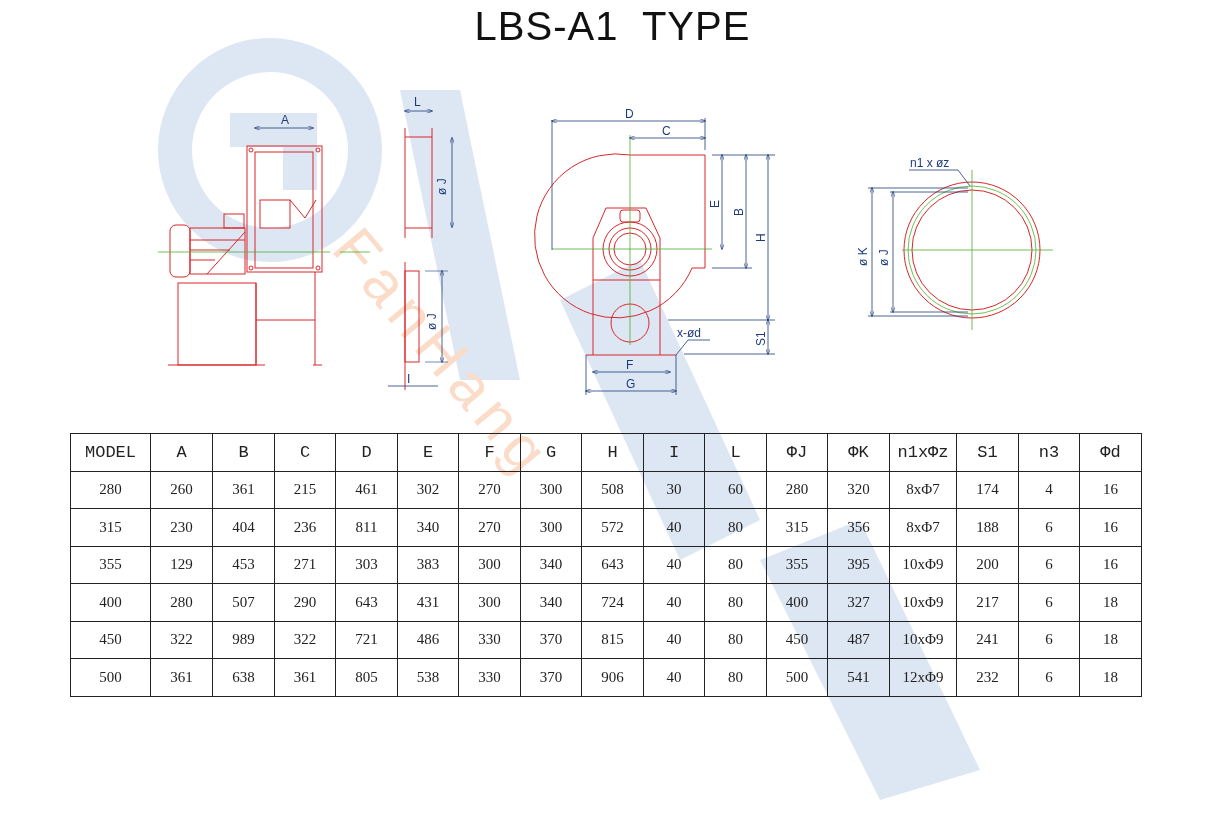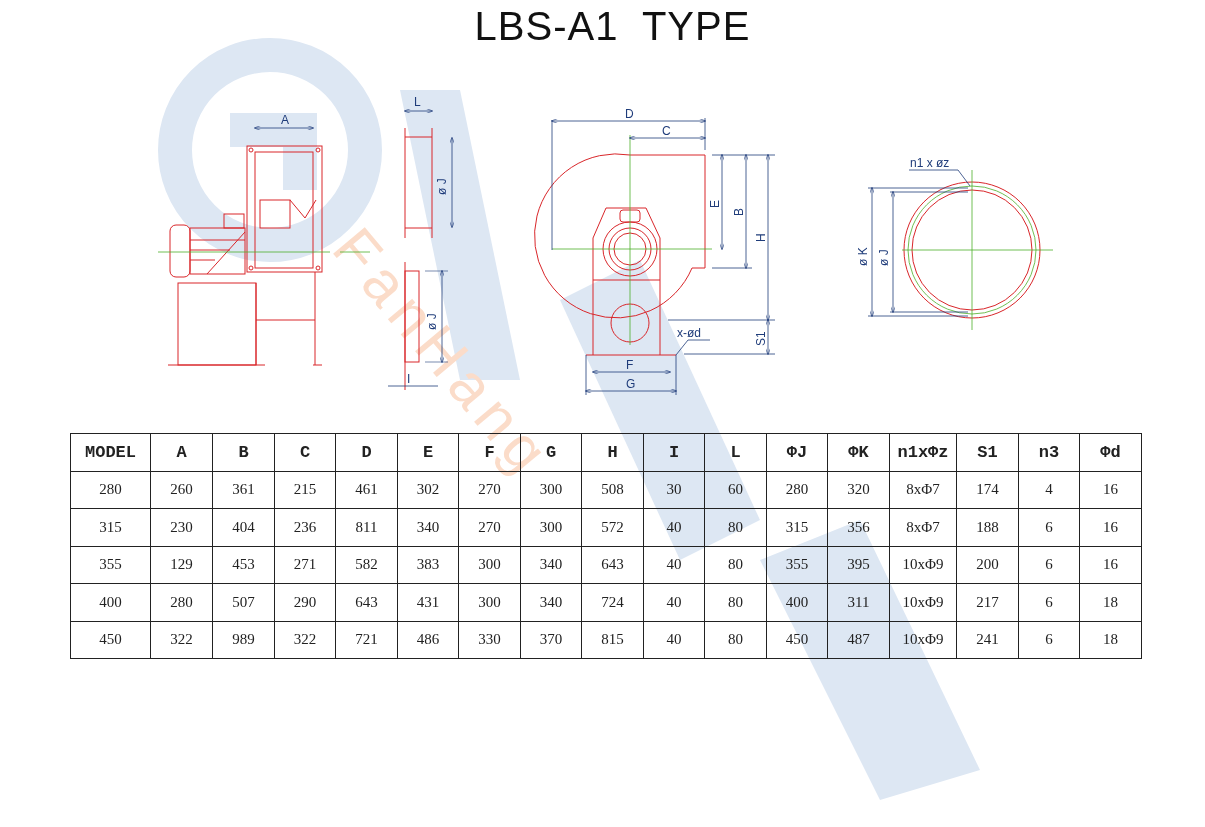--- a/index.html
+++ b/index.html
@@ -7,21 +7,21 @@
            font-family: "Liberation Sans", sans-serif; }
     .title { position: absolute; left: 0; top: 4px; width: 1225px; text-align: center;
              font-size: 40px; letter-spacing: 1px; color: #111; font-family: "Liberation Sans", sans-serif; }
     .title span { white-space: pre; }
     .watermark { position: absolute; left: 0; top: 0; width: 1205px; height: 827px; pointer-events: none; }
     .drawings { position: absolute; left: 0; top: 0; width: 1205px; height: 430px; }
     .spec-table { position: absolute; left: 70px; top: 433px; border-collapse: collapse;
                   font-family: "Liberation Serif", serif; color: #222; background: transparent; }
     .spec-table th, .spec-table td { border: 1.6px solid #222; text-align: center; padding: 0;
                   height: 36.5px; font-size: 15px; }
-    .spec-table th { font-size: 17px; font-weight: bold; font-family: "Liberation Mono", "DejaVu Sans Mono", monospace; margin-left: 32px; }
+    .spec-table th { font-size: 17px; font-weight: normal; font-family: "Liberation Mono", "DejaVu Sans Mono", monospace; margin-left: 32px; }
     .spec-table td { font-family: "Liberation Serif", serif; }
     .dim { font-family: "Liberation Sans", sans-serif; font-size: 12px; fill: #1f3c7a; }
   </style>
 </head>
 <body>
 
 <svg class="watermark" viewBox="0 0 1205 827" width="1205" height="827">
   <g fill="none" stroke="#dde7f3" stroke-width="34">
     <circle cx="270" cy="150" r="95"></circle>
     <path d="M230 130 L300 130 L300 190"></path>
@@ -243,21 +243,21 @@
         <td>8xΦ7</td>
         <td>188</td>
         <td>6</td>
         <td>16</td>
       </tr>
       <tr>
         <td>355</td>
         <td>129</td>
         <td>453</td>
         <td>271</td>
-        <td>582</td>
+        <td>303</td>
         <td>383</td>
         <td>300</td>
         <td>340</td>
         <td>643</td>
         <td>40</td>
         <td>80</td>
         <td>355</td>
         <td>395</td>
         <td>10xΦ9</td>
         <td>200</td>
@@ -270,21 +270,21 @@
         <td>507</td>
         <td>290</td>
         <td>643</td>
         <td>431</td>
         <td>300</td>
         <td>340</td>
         <td>724</td>
         <td>40</td>
         <td>80</td>
         <td>400</td>
-        <td>311</td>
+        <td>327</td>
         <td>10xΦ9</td>
         <td>217</td>
         <td>6</td>
         <td>18</td>
       </tr>
       <tr>
         <td>450</td>
         <td>322</td>
         <td>989</td>
         <td>322</td>
@@ -295,14 +295,33 @@
         <td>815</td>
         <td>40</td>
         <td>80</td>
         <td>450</td>
         <td>487</td>
         <td>10xΦ9</td>
         <td>241</td>
         <td>6</td>
         <td>18</td>
       </tr>
+      <tr>
+        <td>500</td>
+        <td>361</td>
+        <td>638</td>
+        <td>361</td>
+        <td>805</td>
+        <td>538</td>
+        <td>330</td>
+        <td>370</td>
+        <td>906</td>
+        <td>40</td>
+        <td>80</td>
+        <td>500</td>
+        <td>541</td>
+        <td>12xΦ9</td>
+        <td>232</td>
+        <td>6</td>
+        <td>18</td>
+      </tr>
     </tbody>
 </table>
 
 </body></html>

